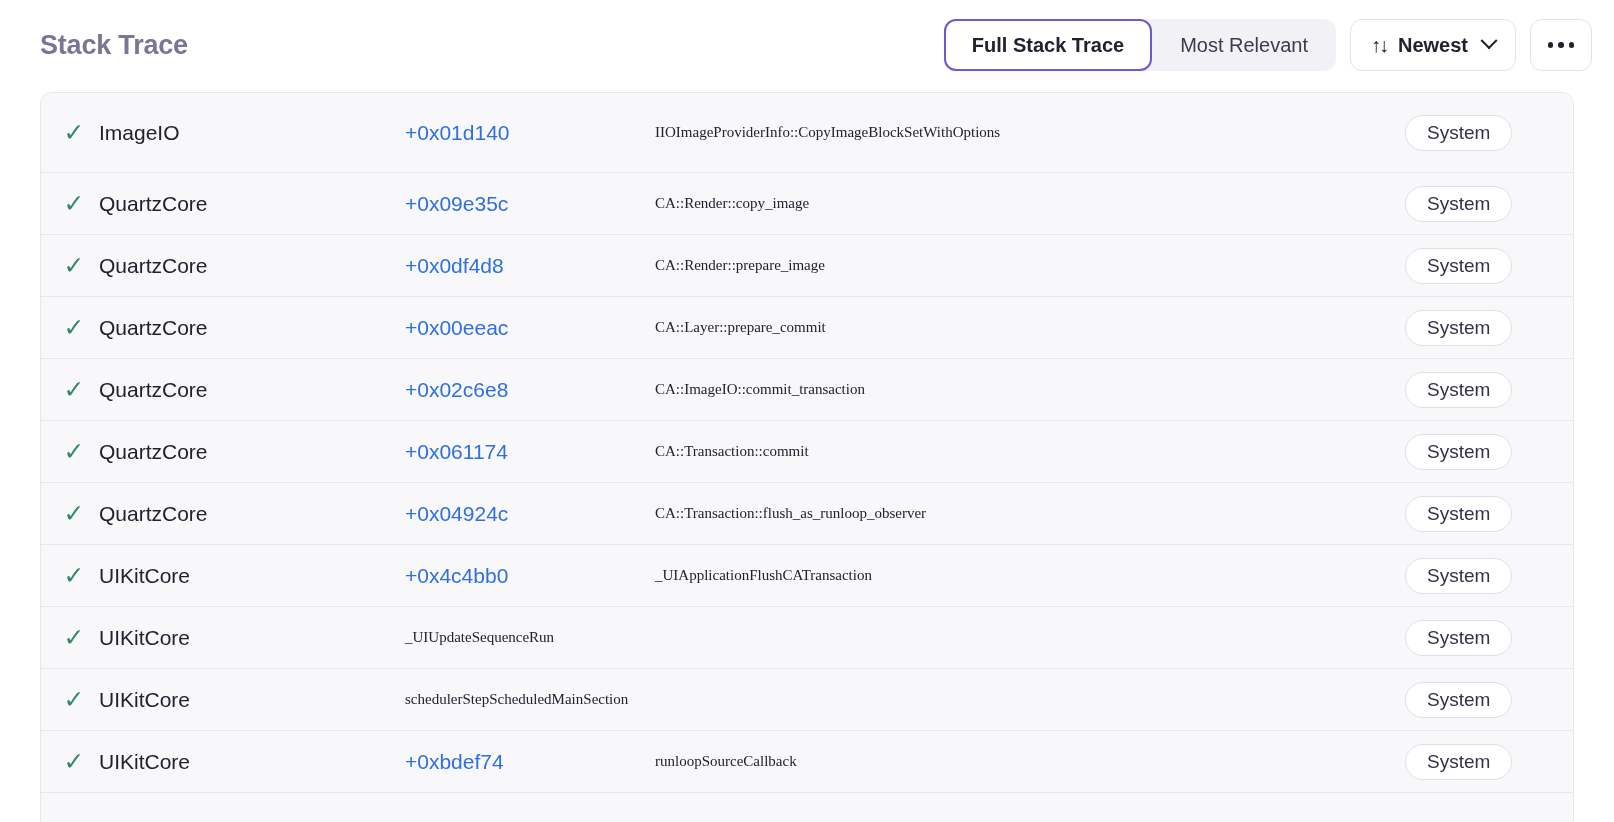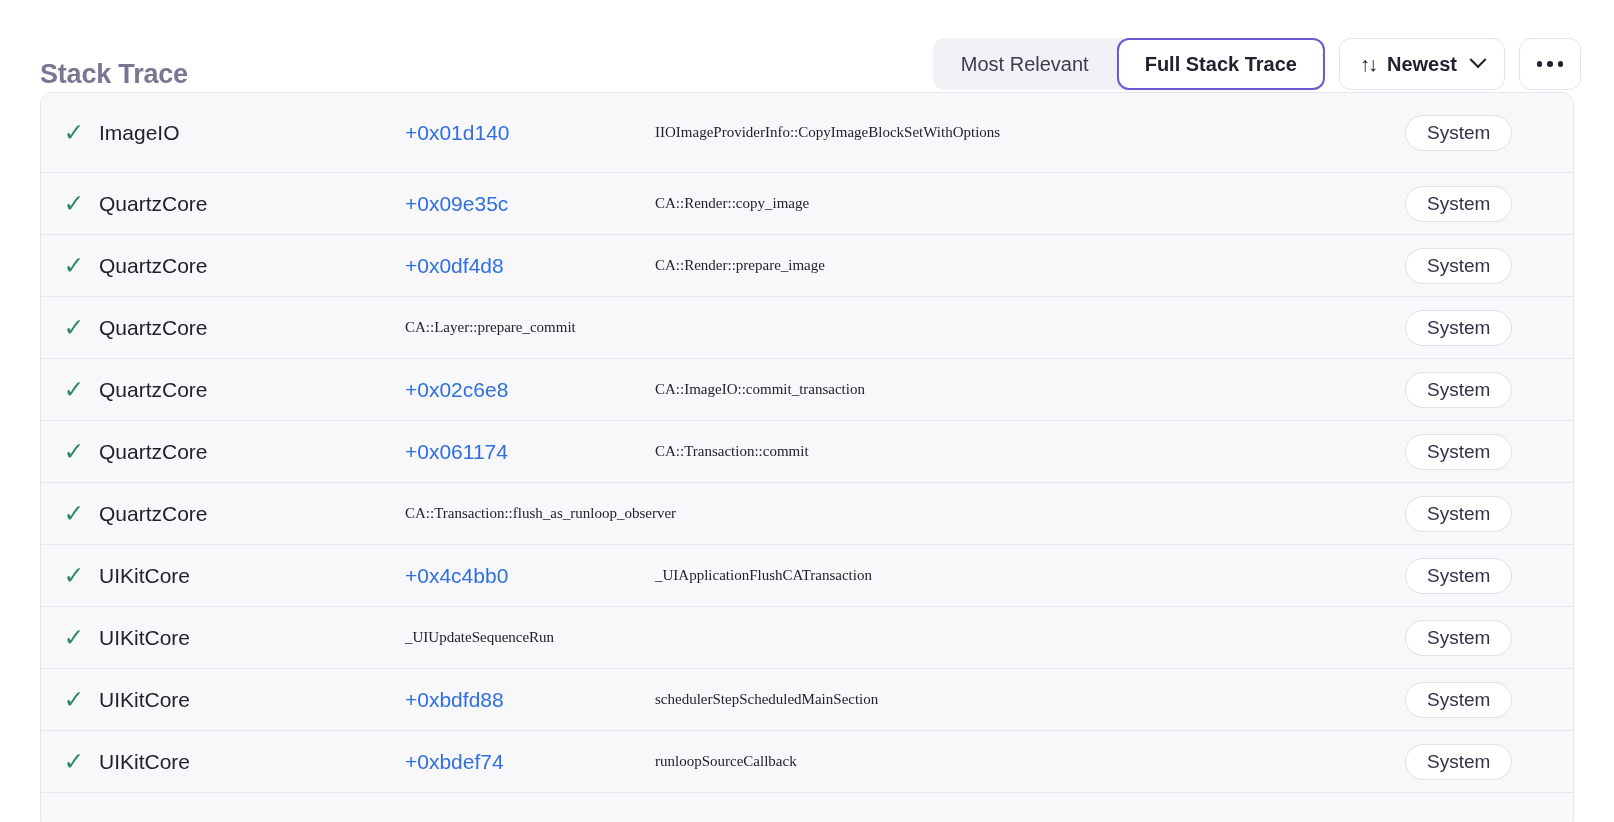--- a/index.html
+++ b/index.html
@@ -19,22 +19,22 @@
     background: #ffffff;
   }
 
   
   .header {
     position: absolute;
     left: 0; top: 0;
     width: 1614px;
     height: 90px;
     display: flex;
-    align-items: flex-end;
-    padding: 0 33px 0 40px;
+    align-items: center;
+    padding: 0 22px 0 40px;
   }
 
   .page-title {
     font-size: 27px;
     font-weight: 700;
     color: #7a7592;
     letter-spacing: -0.2px;
     white-space: nowrap;
   }
 
@@ -214,22 +214,22 @@
 <body>
 
 <div class="page">
 
   <div class="header">
     <div class="page-title">Stack Trace</div>
 
     <div class="header-controls">
 
       <div class="segmented">
+        <button class="seg-btn active">Full Stack Trace</button>
         <button class="seg-btn">Most Relevant</button>
-        <button class="seg-btn active">Full Stack Trace</button>
       </div>
 
       <button class="sort-btn">
         <span class="sort-icon">↑↓</span>
         <span>Newest</span>
         <span class="chev"></span>
       </button>
 
       <button class="more-btn">
         <span class="dots">
@@ -275,20 +275,21 @@
           <div class="cell-fn">CA::Render::prepare_image</div>
           <div class="cell-badge">
             <span class="badge">System</span>
           </div>
         </div>
         <div class="row">
           <div class="cell-check">
             <span class="check">✓</span>
           </div>
           <div class="cell-module">QuartzCore</div>
+          <div class="cell-addr">+0x00eeac</div>
           <div class="cell-fn">CA::Layer::prepare_commit</div>
           <div class="cell-badge">
             <span class="badge">System</span>
           </div>
         </div>
         <div class="row">
           <div class="cell-check">
             <span class="check">✓</span>
           </div>
           <div class="cell-module">QuartzCore</div>
@@ -307,20 +308,21 @@
           <div class="cell-fn">CA::Transaction::commit</div>
           <div class="cell-badge">
             <span class="badge">System</span>
           </div>
         </div>
         <div class="row">
           <div class="cell-check">
             <span class="check">✓</span>
           </div>
           <div class="cell-module">QuartzCore</div>
+          <div class="cell-addr">+0x04924c</div>
           <div class="cell-fn">CA::Transaction::flush_as_runloop_observer</div>
           <div class="cell-badge">
             <span class="badge">System</span>
           </div>
         </div>
         <div class="row">
           <div class="cell-check">
             <span class="check">✓</span>
           </div>
           <div class="cell-module">UIKitCore</div>
@@ -338,21 +340,20 @@
           <div class="cell-fn">_UIUpdateSequenceRun</div>
           <div class="cell-badge">
             <span class="badge">System</span>
           </div>
         </div>
         <div class="row">
           <div class="cell-check">
             <span class="check">✓</span>
           </div>
           <div class="cell-module">UIKitCore</div>
-          <div class="cell-addr">+0xbdfd88</div>
           <div class="cell-fn">schedulerStepScheduledMainSection</div>
           <div class="cell-badge">
             <span class="badge">System</span>
           </div>
         </div>
         <div class="row">
           <div class="cell-check">
             <span class="check">✓</span>
           </div>
           <div class="cell-module">UIKitCore</div>

